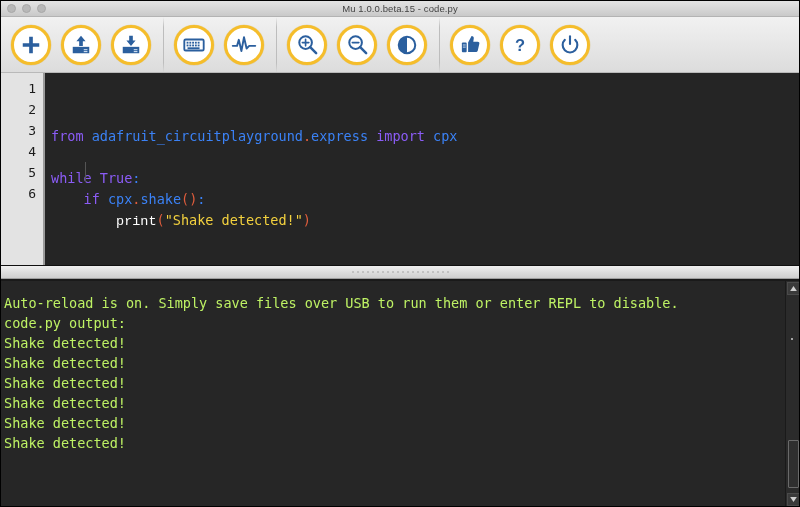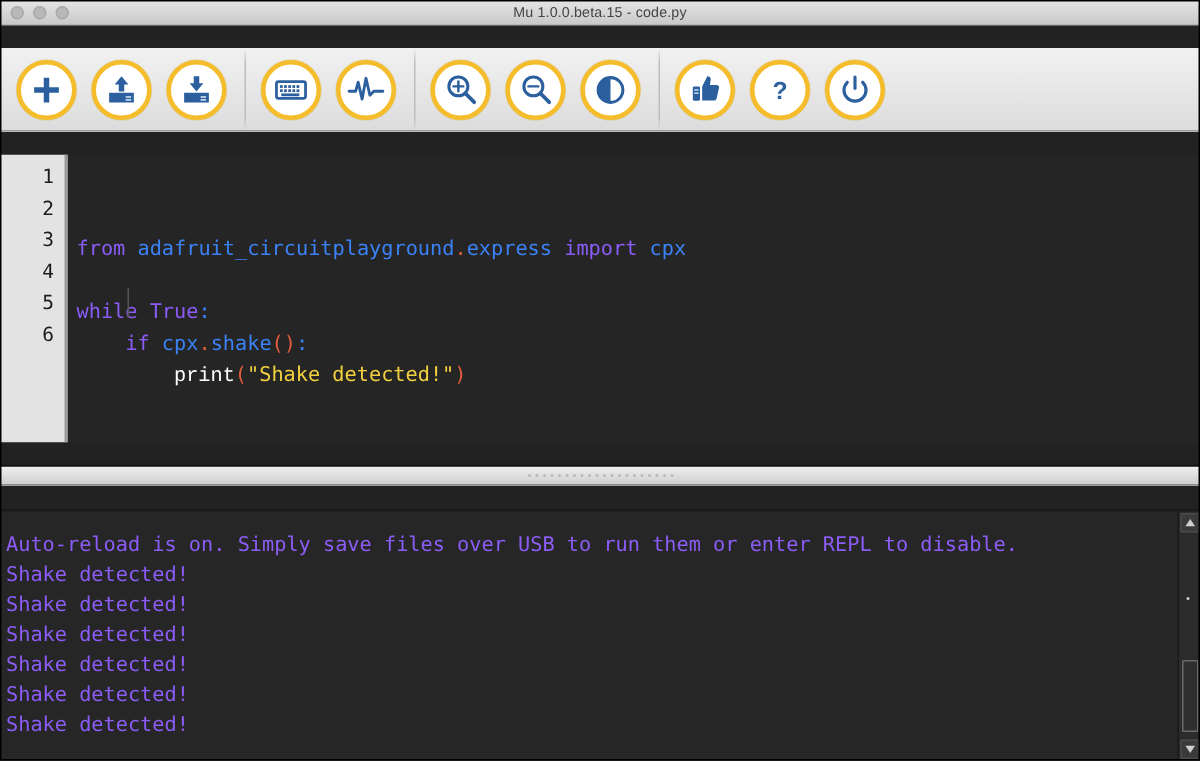--- a/index.html
+++ b/index.html
@@ -8,21 +8,20 @@
     overflow: hidden;
     background: #1e1e1e;
     font-family: "Liberation Sans", sans-serif;
   }
 
   #app {
     position: relative;
     width: 800px; height: 507px;
     display: flex; flex-direction: column;
     background: #222;
-    gap: 15px;
   }
 
   
   .titlebar {
     position: relative;
     height: 17px;
     background: linear-gradient(to bottom, #e5e5e5 0%, #d6d6d6 55%, #c9c9c9 100%);
     border-bottom: 1px solid #b3b3b3;
     display: flex; align-items: center;
     flex: none;
@@ -167,21 +166,21 @@
     display: flex;
     position: relative;
     overflow: hidden;
     border-top: 2px solid #1a1a1a;
   }
   .console {
     flex: 1;
     padding: 12px 6px 0 4px;
     font-family: "DejaVu Sans Mono", monospace;
     font-size: 13.5px;
-    color: #8b5cf6;
+    color: #bef264;
     white-space: pre;
     overflow: hidden;
   }
   .console div { height: 20px; line-height: 20px; }
 
   
   .scrollbar {
     width: 15px;
     background: #2b2b2b;
     border-left: 1px solid #1a1a1a;
@@ -405,21 +404,21 @@
         <i></i>
         <i></i>
         <i></i>
         <i></i>
         <i></i>
         <i></i>
     </div>
   </div>
 
   <div class="console-wrap">
-    <div class="console" id="console-area"><div>Auto-reload is on. Simply save files over USB to run them or enter REPL to disable.</div><div>Shake detected!</div><div>Shake detected!</div><div>Shake detected!</div><div>Shake detected!</div><div>Shake detected!</div><div>Shake detected!</div></div>
+    <div class="console" id="console-area"><div>Auto-reload is on. Simply save files over USB to run them or enter REPL to disable.</div><div>code.py output:</div><div>Shake detected!</div><div>Shake detected!</div><div>Shake detected!</div><div>Shake detected!</div><div>Shake detected!</div><div>Shake detected!</div></div>
     <div class="scrollbar">
       <div class="sb-btn">
         <svg width="7" height="5" viewBox="0 0 8 6">
             <path d="M4 0l4 6H0z" fill="#cfcfcf"></path>
           </svg>
       </div>
       <div class="sb-track">
         <div class="sb-dot"></div>
         <div class="sb-thumb"></div>
       </div>

